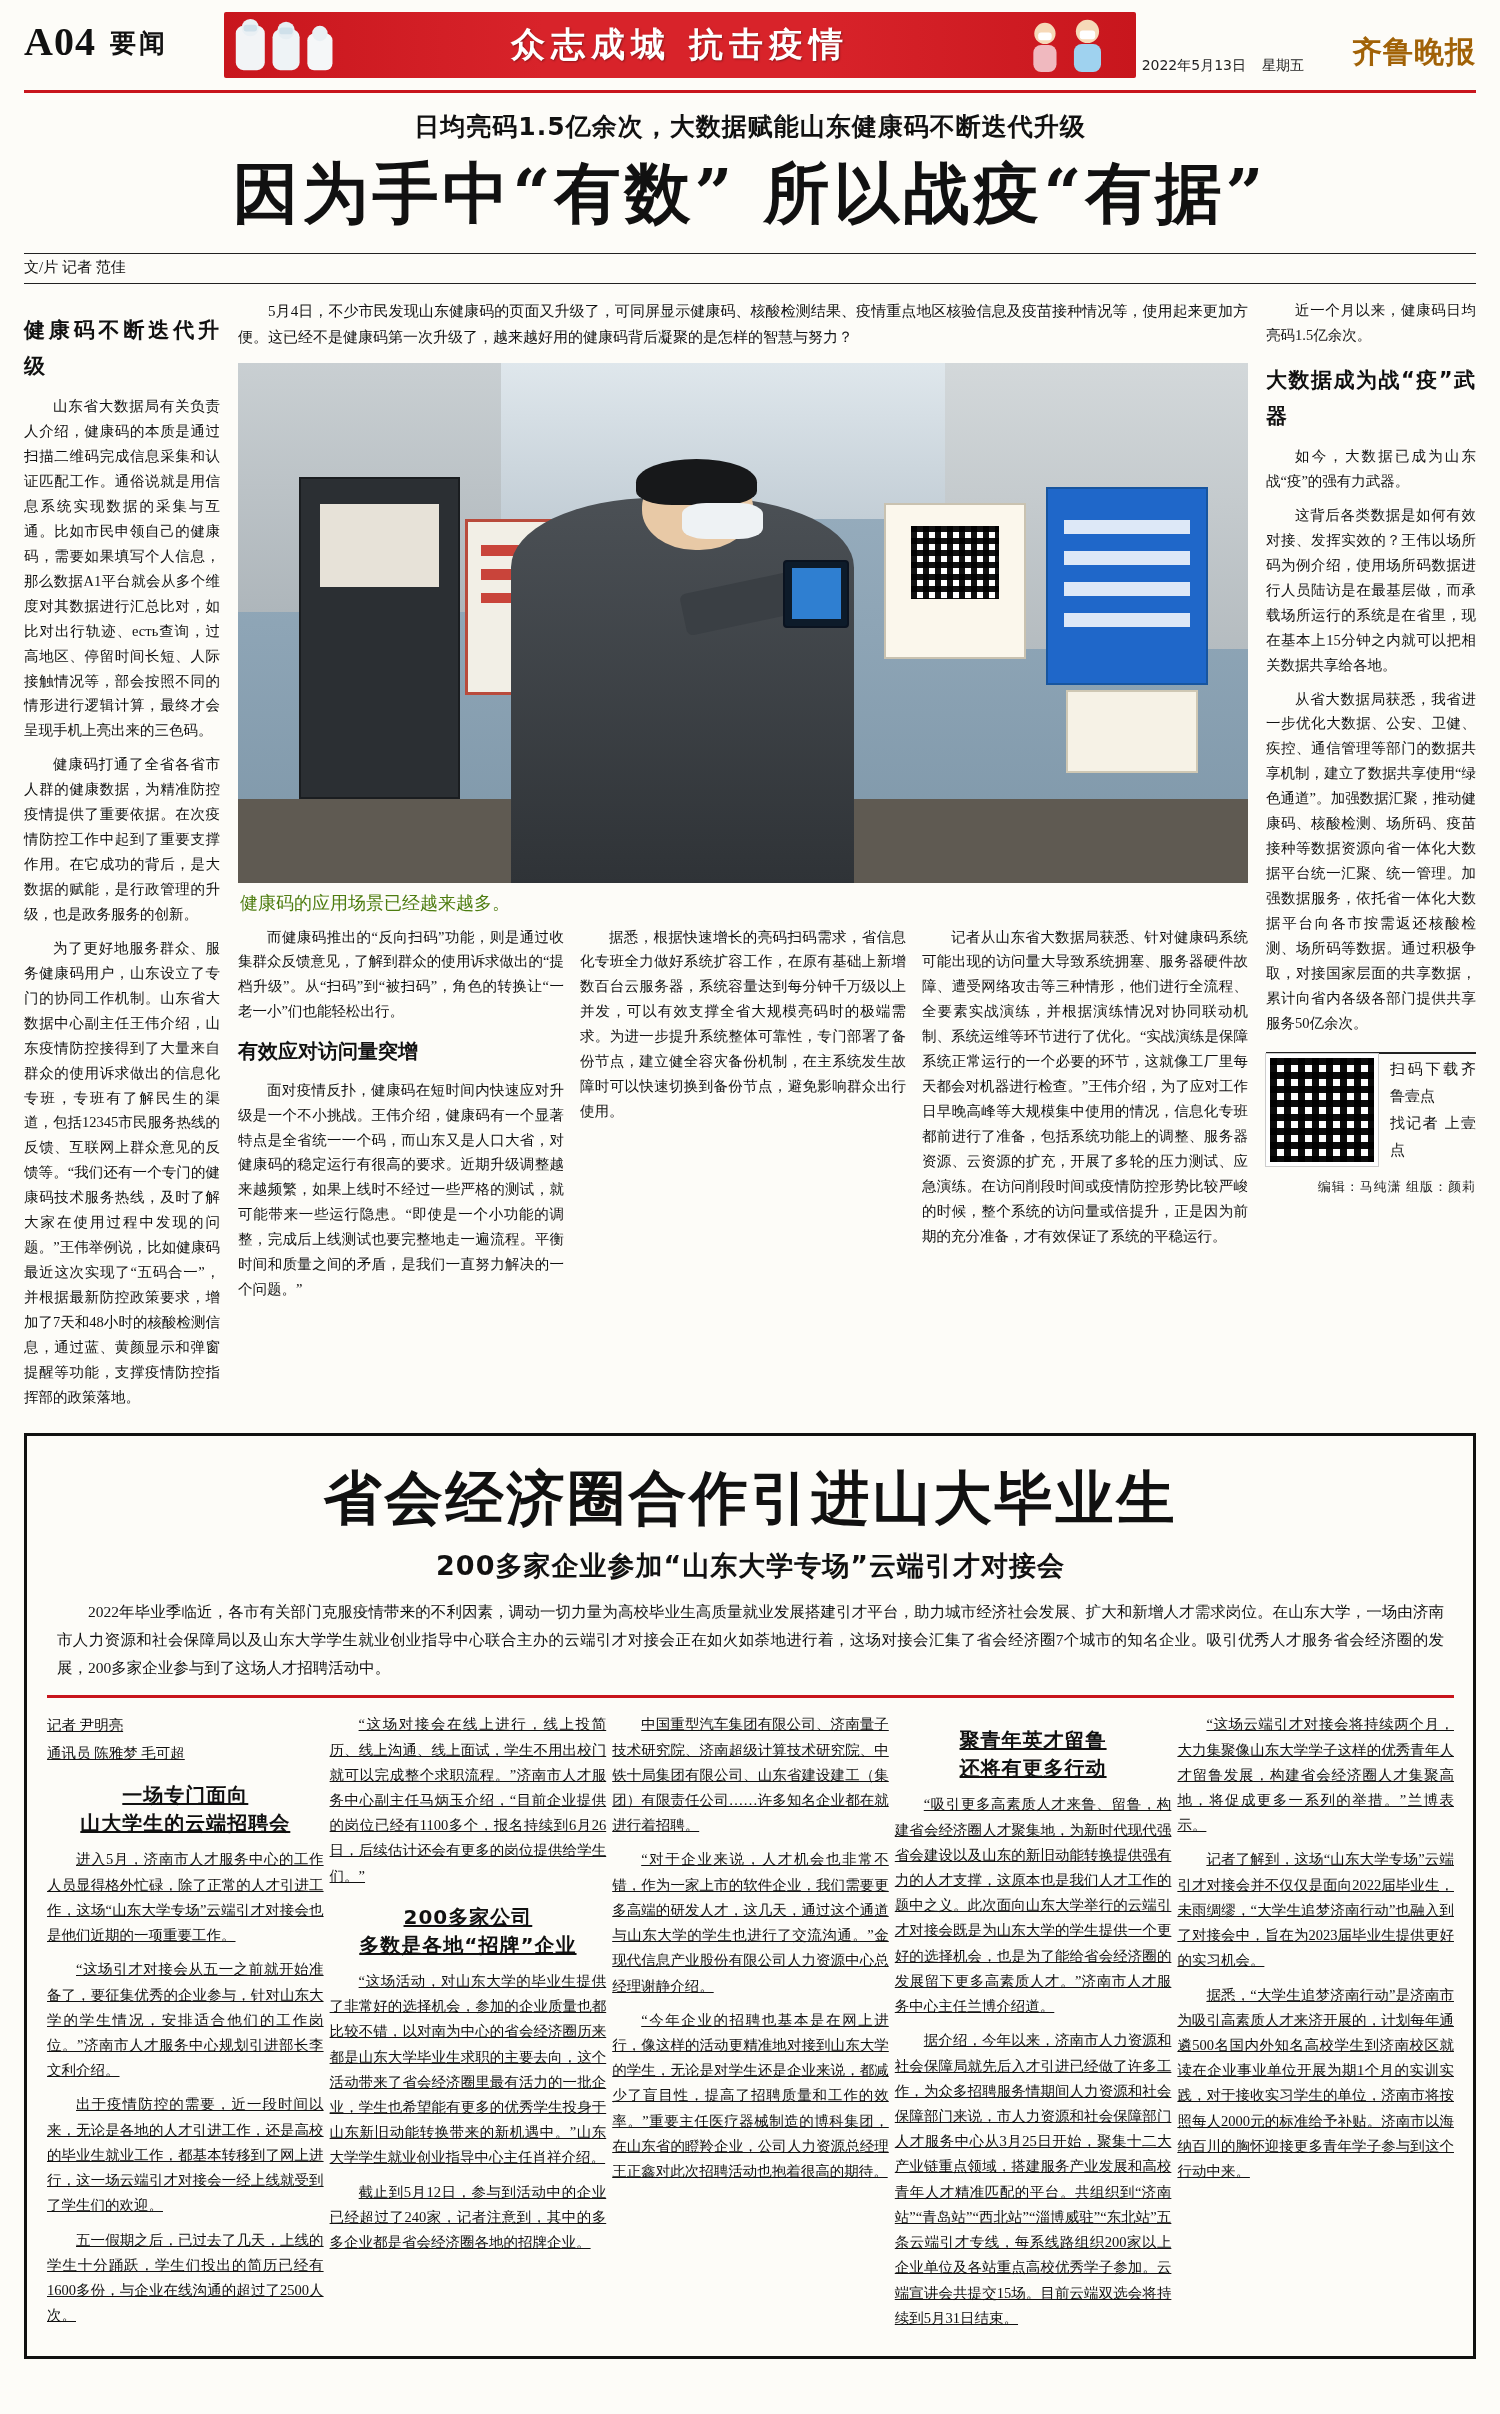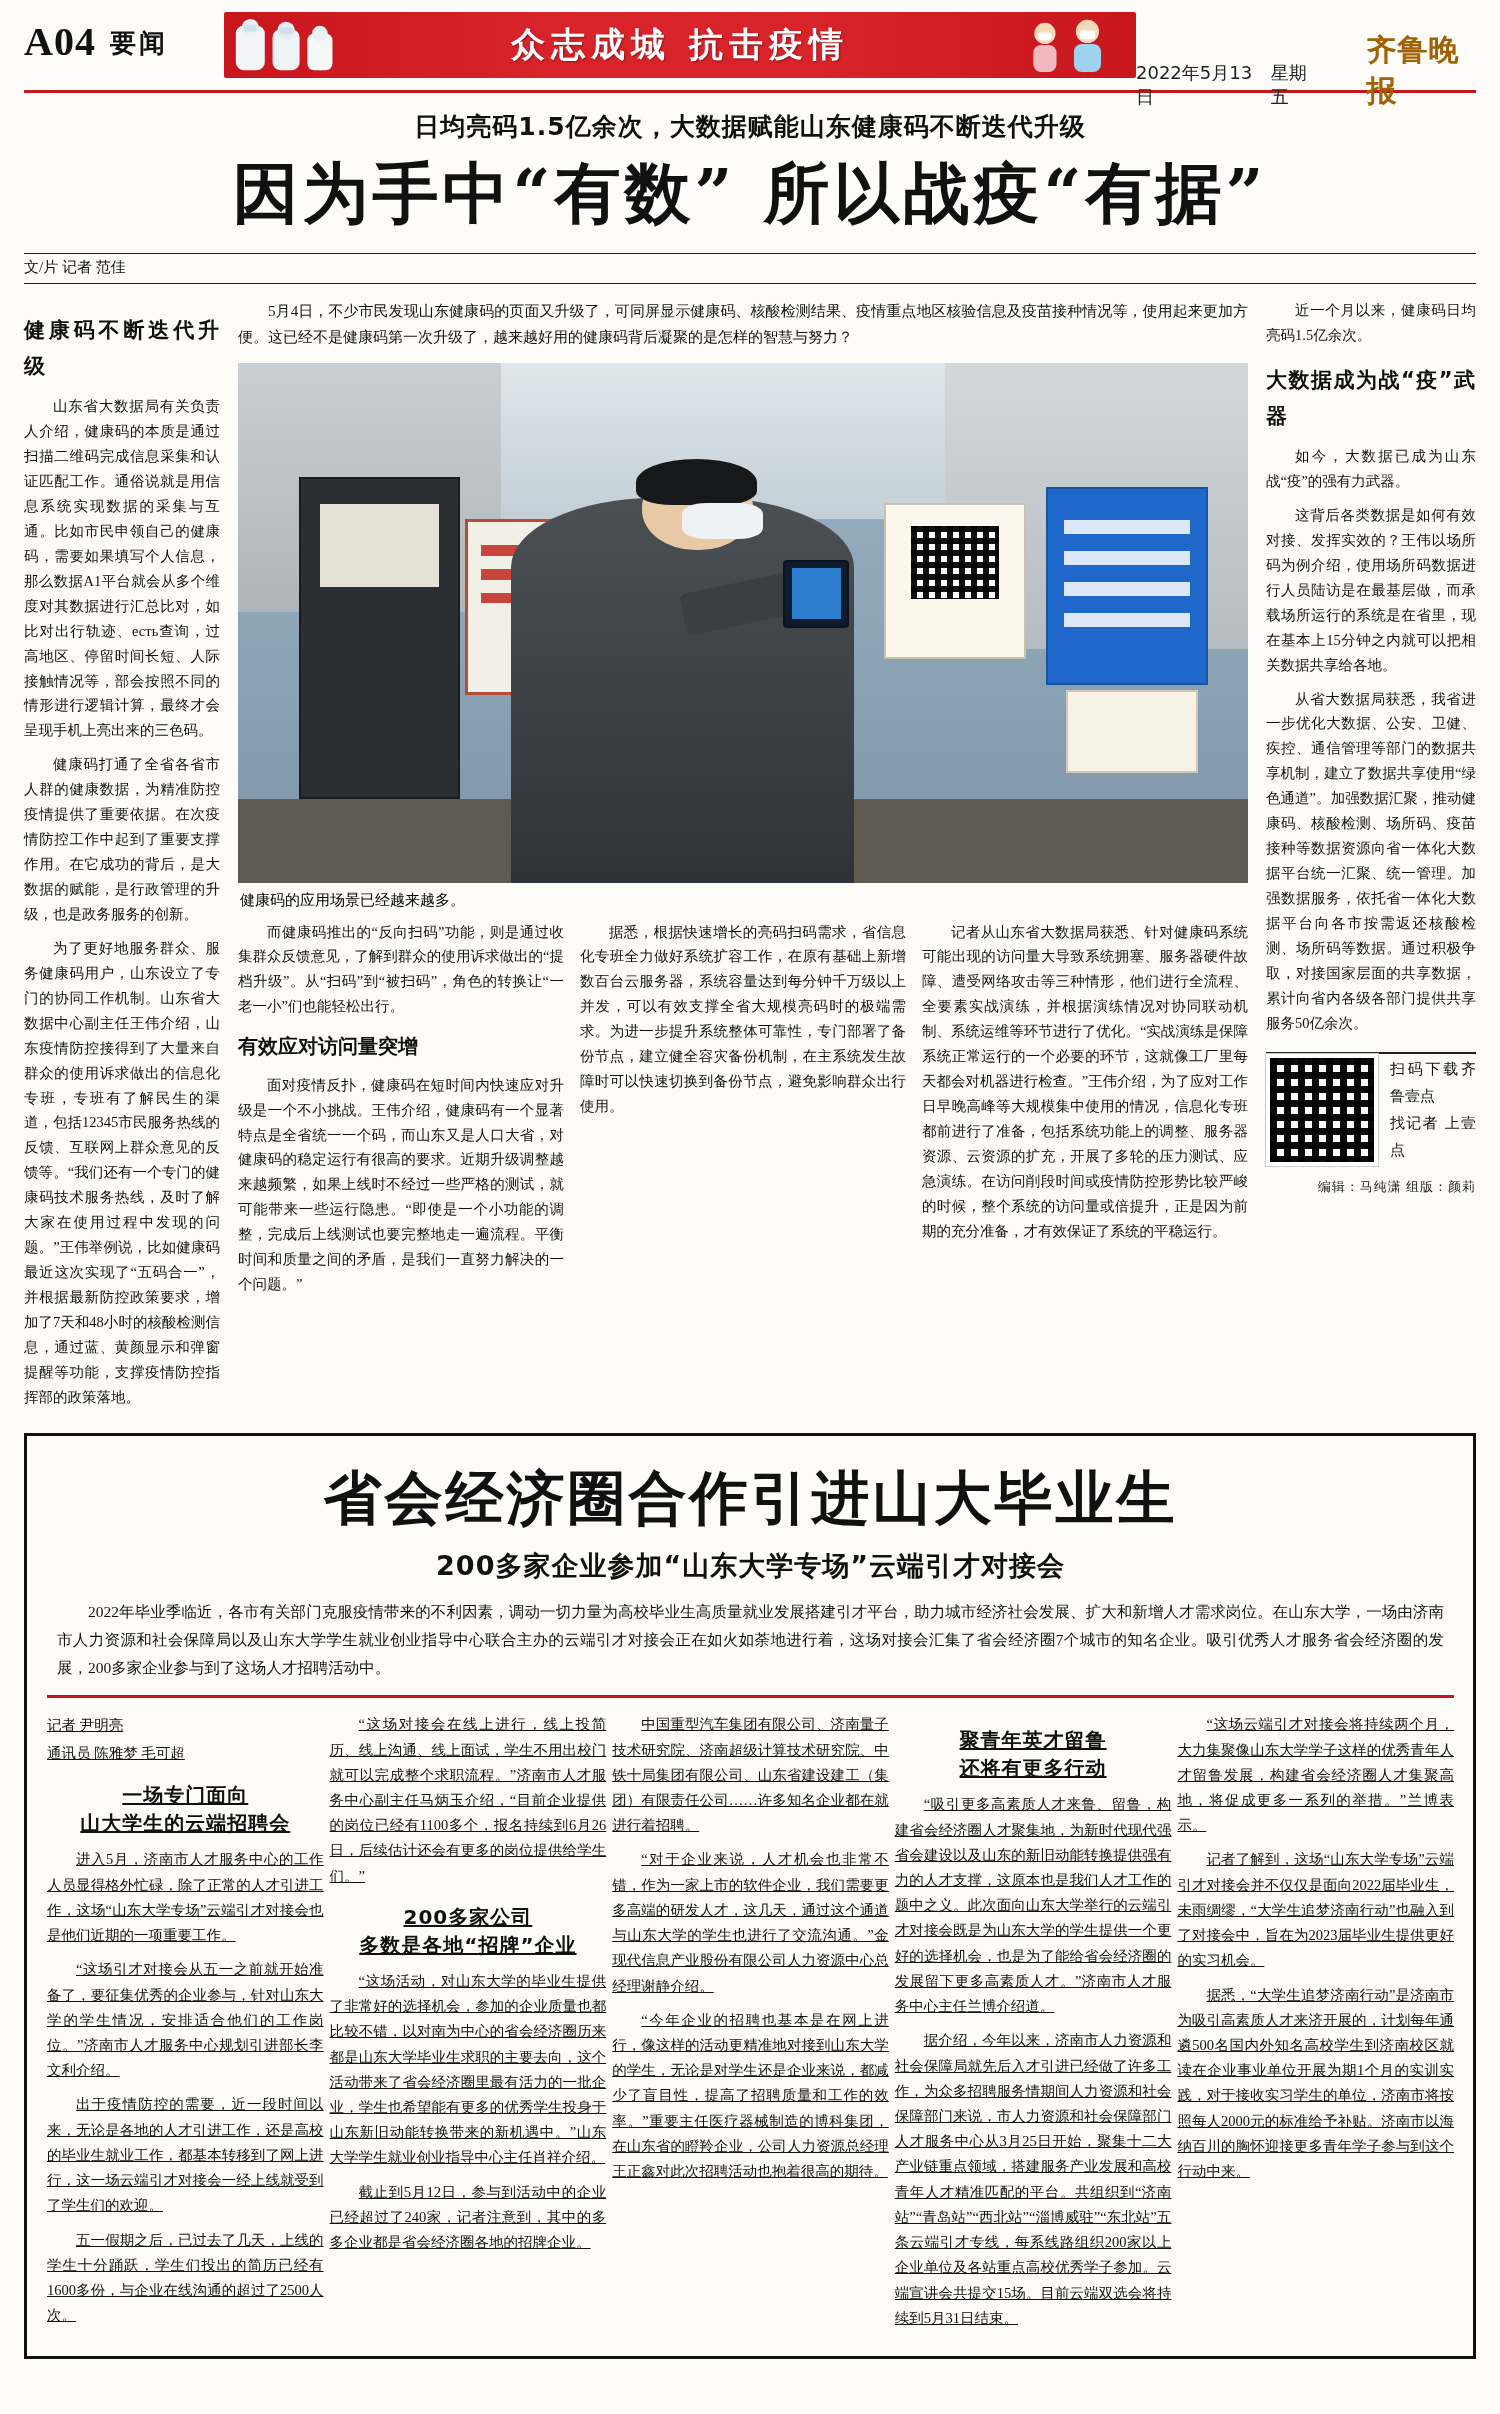--- a/index.html
+++ b/index.html
@@ -31,21 +31,21 @@
     color: #fff; font-size: 34px; font-weight: bold; letter-spacing: 6px;
     font-family: "DejaVu Sans", sans-serif;
     text-shadow: 1px 1px 2px rgba(0,0,0,.35);
   }
   .mh-banner .doctor-left, .mh-banner .doctor-right {
     position: absolute; top: 4px; bottom: 4px; width: 120px;
   }
   .mh-banner .doctor-left { left: 4px; }
   .mh-banner .doctor-right { right: 4px; }
   .mh-right { width: 340px; display: flex; align-items: center; justify-content: flex-end; gap: 16px; padding-top: 18px; }
-  .mh-date { font-size: 18px; color: #222; font-family: "DejaVu Sans", sans-serif; margin-top: 27px; }
+  .mh-date { font-size: 14px; color: #222; font-family: "DejaVu Sans", sans-serif; margin-top: 27px; }
   .mh-logo {
     font-size: 30px; font-weight: bold; color: #a16207; letter-spacing: 1px;
     font-family: "DejaVu Sans", sans-serif;
     margin-left: 32px;
   }
   .rule-red { height: 3px; background: #c8161d; margin: 6px 0 0 0; }
 
   
   .kicker {
     text-align: center; font-size: 25px; font-weight: bold; margin: 17px 0 6px 0;
@@ -131,21 +131,21 @@
   }
   .photo .phone {
     position: absolute; left: 54%; top: 38%; width: 6.5%; height: 13%;
     background: #0d1b2a; border: 2px solid #0a1320; border-radius: 4px;
   }
   .photo .phone .scr { position: absolute; inset: 10%; background: #2f7fd1; }
   .photo .arm {
     position: absolute; left: 44%; top: 42%; width: 13%; height: 8%;
     background: #3a3f44; border-radius: 6px; transform: rotate(-12deg);
   }
-  .photo-caption { font-size: 15px; padding: 8px 2px 0 2px; color: #000000; }
+  .photo-caption { font-size: 18px; padding: 8px 2px 0 2px; color: #4d7c0f; }
 
   
   .under-photo { display: flex; gap: 16px; margin-top: 10px; }
   .under-photo .ucol { flex: 1; font-size: 14.5px; line-height: 1.72; text-align: justify; }
   .under-photo .ucol p { margin: 0 0 9px 0; text-indent: 2em; }
   .under-photo .ucol h3 { font-size: 20px; font-weight: bold; margin: 10px 0 9px 0; font-family: "DejaVu Sans", sans-serif; }
 
   
   .qr-block { border-top: 2px solid #222; margin-top: 16px; display: flex; gap: 12px; align-items: center; }
   .qr-img {

